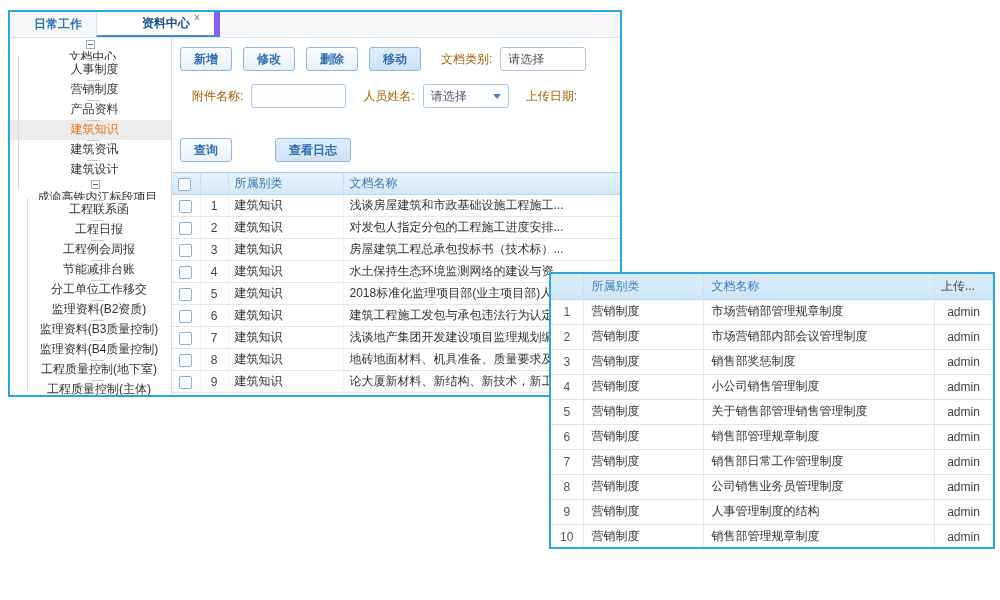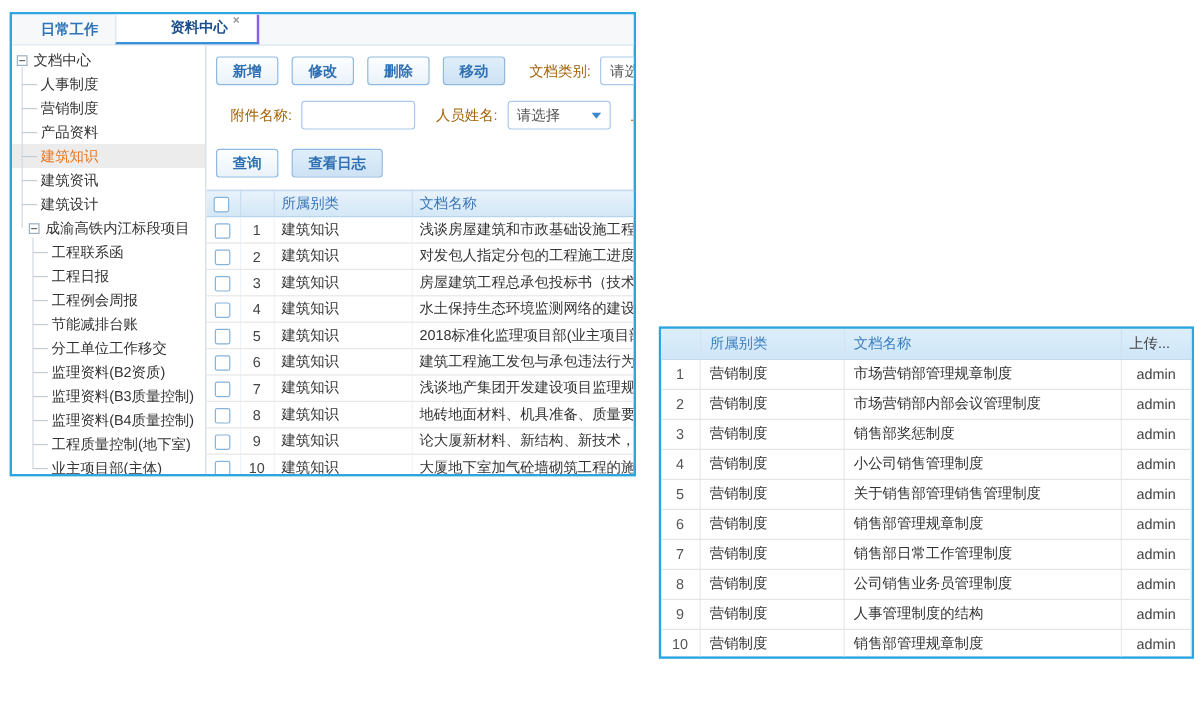--- a/index.html
+++ b/index.html
@@ -1,36 +1,36 @@
 <!DOCTYPE html>
 <html><head>
 <meta charset="utf-8">
 <style>
   * { box-sizing: border-box; margin: 0; padding: 0; }
   html,body { width:1000px; height:600px; background:#ffffff; overflow:hidden;
               font-family:"Liberation Sans","DejaVu Sans",sans-serif; }
 
   
-  .lwin { position:absolute; left:8px; top:10px; width:522px; height:387px;
+  .lwin { position:absolute; left:8px; top:10px; width:614px; height:387px;
           border:2px solid #2BA6E2; background:#fff; overflow:hidden; }
   .tabbar { height:26px; background:#f6f8fa; border-bottom:1px solid #d9e4ee;
             display:flex; align-items:stretch; padding-left:10px; }
   .tab { padding:0 14px; display:flex; align-items:center; font-size:12px;
          color:#2f74b8; font-weight:bold; cursor:default; }
-  .tab.active { background:#fff; border-left:1px solid #d9e4ee; border-right:2px solid #8b5cf6;
+  .tab.active { background:#fff; border-left:1px solid #d9e4ee; border-right:6px solid #8b5cf6;
                 border-bottom:2px solid #3b8fd9; color:#1b4f8c; position:relative;padding-left:45px; }
   .tclose { font-size:10px; color:#999; margin-left:4px; position:relative; top:-6px; }
 
   .lbody { display:flex; height:357px; }
 
   
   .sidebar { width:162px; border-right:1px solid #d2dae2; overflow:hidden;
              padding-top:2px; font-size:12px; color:#333; position:relative;
              background:#fff; flex:none; }
-  .titem { height:20px; display:flex; align-items:center; white-space:nowrap; cursor:default; }
+  .titem { height:20px; display:flex; align-items:center; white-space:nowrap; cursor:default;flex-direction:column; }
   .titem .tlabel { overflow:hidden; }
   .titem.root    { padding-left:4px; }
   .titem.child   { padding-left:8px;text-align:center; }
   .titem.subroot { padding-left:14px;align-items:center; }
   .titem.sub     { padding-left:17px; }
   .titem.child::before, .titem.sub::before {
       content:""; width:13px; height:1px; background:#c4cdd5; margin-right:3px; flex:none; }
   .titem.sel { background:#ececec; color:#e8761f; }
   .exp { width:9px; height:9px; border:1px solid #9db0c0; background:#fff;
          display:inline-flex; align-items:center; justify-content:center;
@@ -38,21 +38,21 @@
   .exp::after { content:""; width:5px; height:1px; background:#666; }
   .tline { position:absolute; width:1px; background:#d3dae0; }
   .tlineA { left:8px;  top:18px;  height:134px; }
   .tlineB { left:17px; top:160px; height:192px; }
 
   
   .main { flex:1; overflow:hidden; font-size:12px; color:#333; }
   .trow { display:flex; align-items:center; margin-left:8px; white-space:nowrap; }
   .trow1 { margin-top:9px; }
   .trow2 { margin-top:13px; }
-  .trow3 { margin-top:16px; }
+  .trow3 { margin-top:30px;gap:32px; }
   .btn { height:24px; padding:0 13px; border:1px solid #8fb9e0; border-radius:3px;
          background:linear-gradient(#fdfeff,#e9f2fa); color:#2f6fb3; font-size:12px;
          font-weight:bold; display:inline-flex; align-items:center; margin-right:11px;
          cursor:pointer; flex:none; }
   .btn.blue { background:linear-gradient(#e0eefa,#cde2f4); }
   .flabel { color:#a16207; margin:0 8px 0 9px; flex:none; }
   .sel-box { width:86px; height:24px; border:1px solid #a9c9e8; border-radius:3px;
              background:#fff; display:inline-flex; align-items:center;
              justify-content:space-between; padding:0 7px; color:#555; flex:none; cursor:pointer; }
   .caret { width:0; height:0; border-left:4px solid transparent; border-right:4px solid transparent;
@@ -170,21 +170,21 @@
         <div class="titem sub">
 
     <span class="tlabel">监理资料(B4质量控制)</span>
   </div>
         <div class="titem sub">
 
     <span class="tlabel">工程质量控制(地下室)</span>
   </div>
         <div class="titem sub">
 
-    <span class="tlabel">业主项目部(主体)</span>
+    <span class="tlabel">工程质量控制(主体)</span>
   </div>
       </div>
 
     <div class="main">
 
       <div class="trow trow1">
         <button class="btn">新增</button>
         <button class="btn">修改</button>
         <button class="btn">删除</button>
         <button class="btn blue">移动</button>

